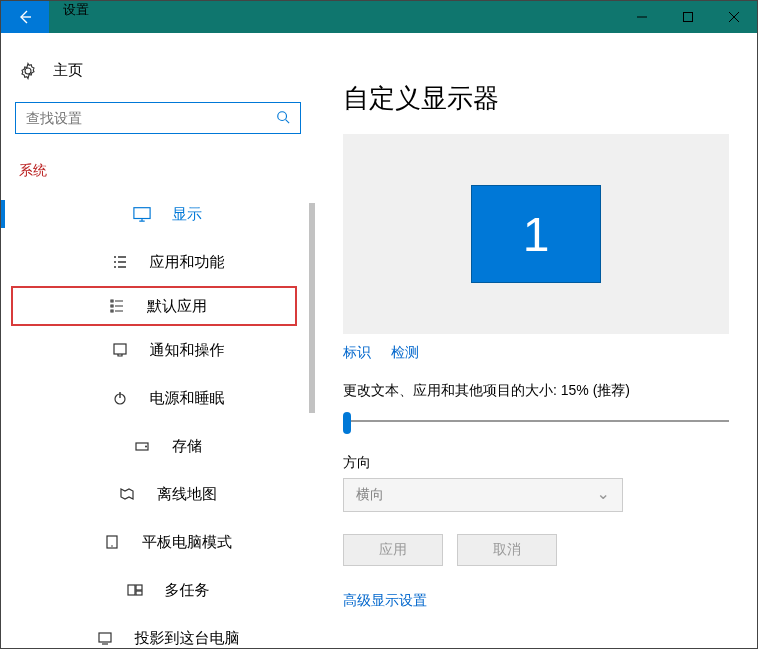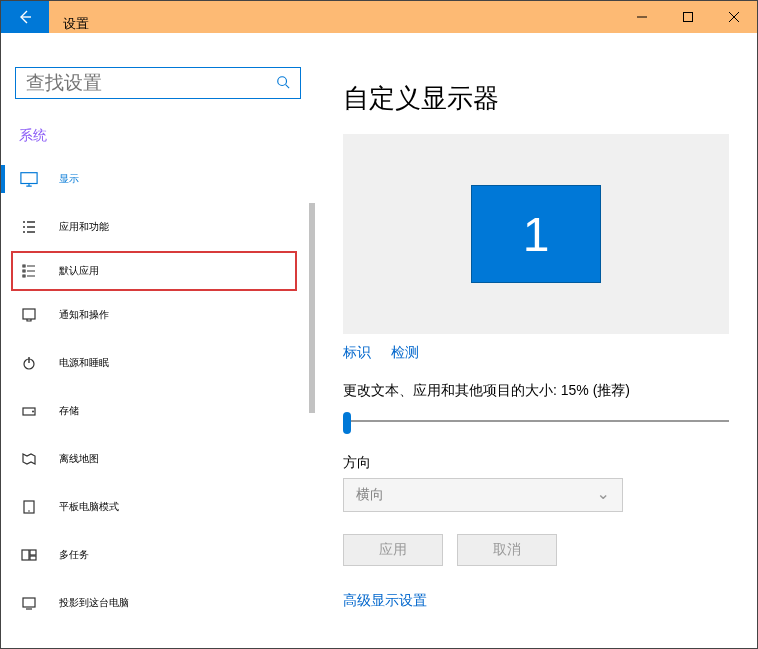--- a/index.html
+++ b/index.html
@@ -11,22 +11,22 @@
     width: 758px;
     height: 649px;
     overflow: hidden;
     position: relative;
     border: 1px solid #444;
   }
   
   .titlebar {
     height: 32px;
     display: flex;
-    align-items: flex-end;
-    background: #fdba74;
+    align-items: flex-start;
+    background: #0f766e;
   }
   .back-btn {
     width: 48px;
     height: 32px;
     background: #0078d7;
     color: #fff;
     display: flex;
     align-items: center;
     justify-content: center;
     font-size: 16px;
@@ -83,44 +83,45 @@
     border: 1px solid #0078d7;
     height: 32px;
     display: flex;
     align-items: center;
     padding: 0 10px;
   }
   .search-box input {
     flex: 1;
     border: none;
     outline: none;
-    font-size: 19px;
+    font-size: 14px;
     font-family: inherit;
     color: #666;
   }
   .search-icon {
     color: #0078d7;
     font-size: 15px;
   }
   .section-label {
     padding: 28px 0 10px 18px;
     font-size: 14px;
-    color: #8b5cf6;
+    color: #b91c1c;
   }
   .nav-list {
     list-style: none;
     position: relative;
   }
   .nav-item {
     display: flex;
     align-items: center;
     height: 48px;
     padding-left: 18px;
-    font-size: 10px;
-    position: relative;
+    font-size: 15px;
+    position: relative;
+    justify-content: center;
   }
   .nav-item .icon {
     width: 20px;
     height: 20px;
     margin-right: 20px;
     display: inline-flex;
     align-items: center;
     justify-content: center;
     font-size: 16px;
   }
@@ -285,20 +286,28 @@
       <svg width="10" height="10">
           <path d="M0 0 L10 10 M10 0 L0 10" stroke="#000" stroke-width="1"></path>
         </svg>
     </div>
   </div>
 </div>
 
 <div class="main">
 
   <div class="sidebar">
+    <div class="home-row">
+      <span class="gear-icon">
+        <svg width="18" height="18" viewBox="0 0 24 24">
+            <path fill="none" stroke="#333" stroke-width="1.5" d="M12 8a4 4 0 100 8 4 4 0 000-8zM12 2l1.5 2.5 2.8-.8.8 2.8L20 8l-1 2.5 1 2.5-2.9 1.5-.8 2.8-2.8-.8L12 22l-1.5-2.5-2.8.8-.8-2.8L4 16l1-2.5L4 11l2.9-1.5.8-2.8 2.8.8z"></path>
+          </svg>
+      </span>
+      <span>主页</span>
+    </div>
 
     <div class="search-box">
       <input type="text" placeholder="查找设置" style="">
       <span class="search-icon">
         <svg width="14" height="14" viewBox="0 0 16 16">
             <circle cx="7" cy="7" r="5" stroke="#0078d7" stroke-width="1.3" fill="none"></circle>
             <path d="M11 11 L15 15" stroke="#0078d7" stroke-width="1.3"></path>
           </svg>
       </span>
     </div>

